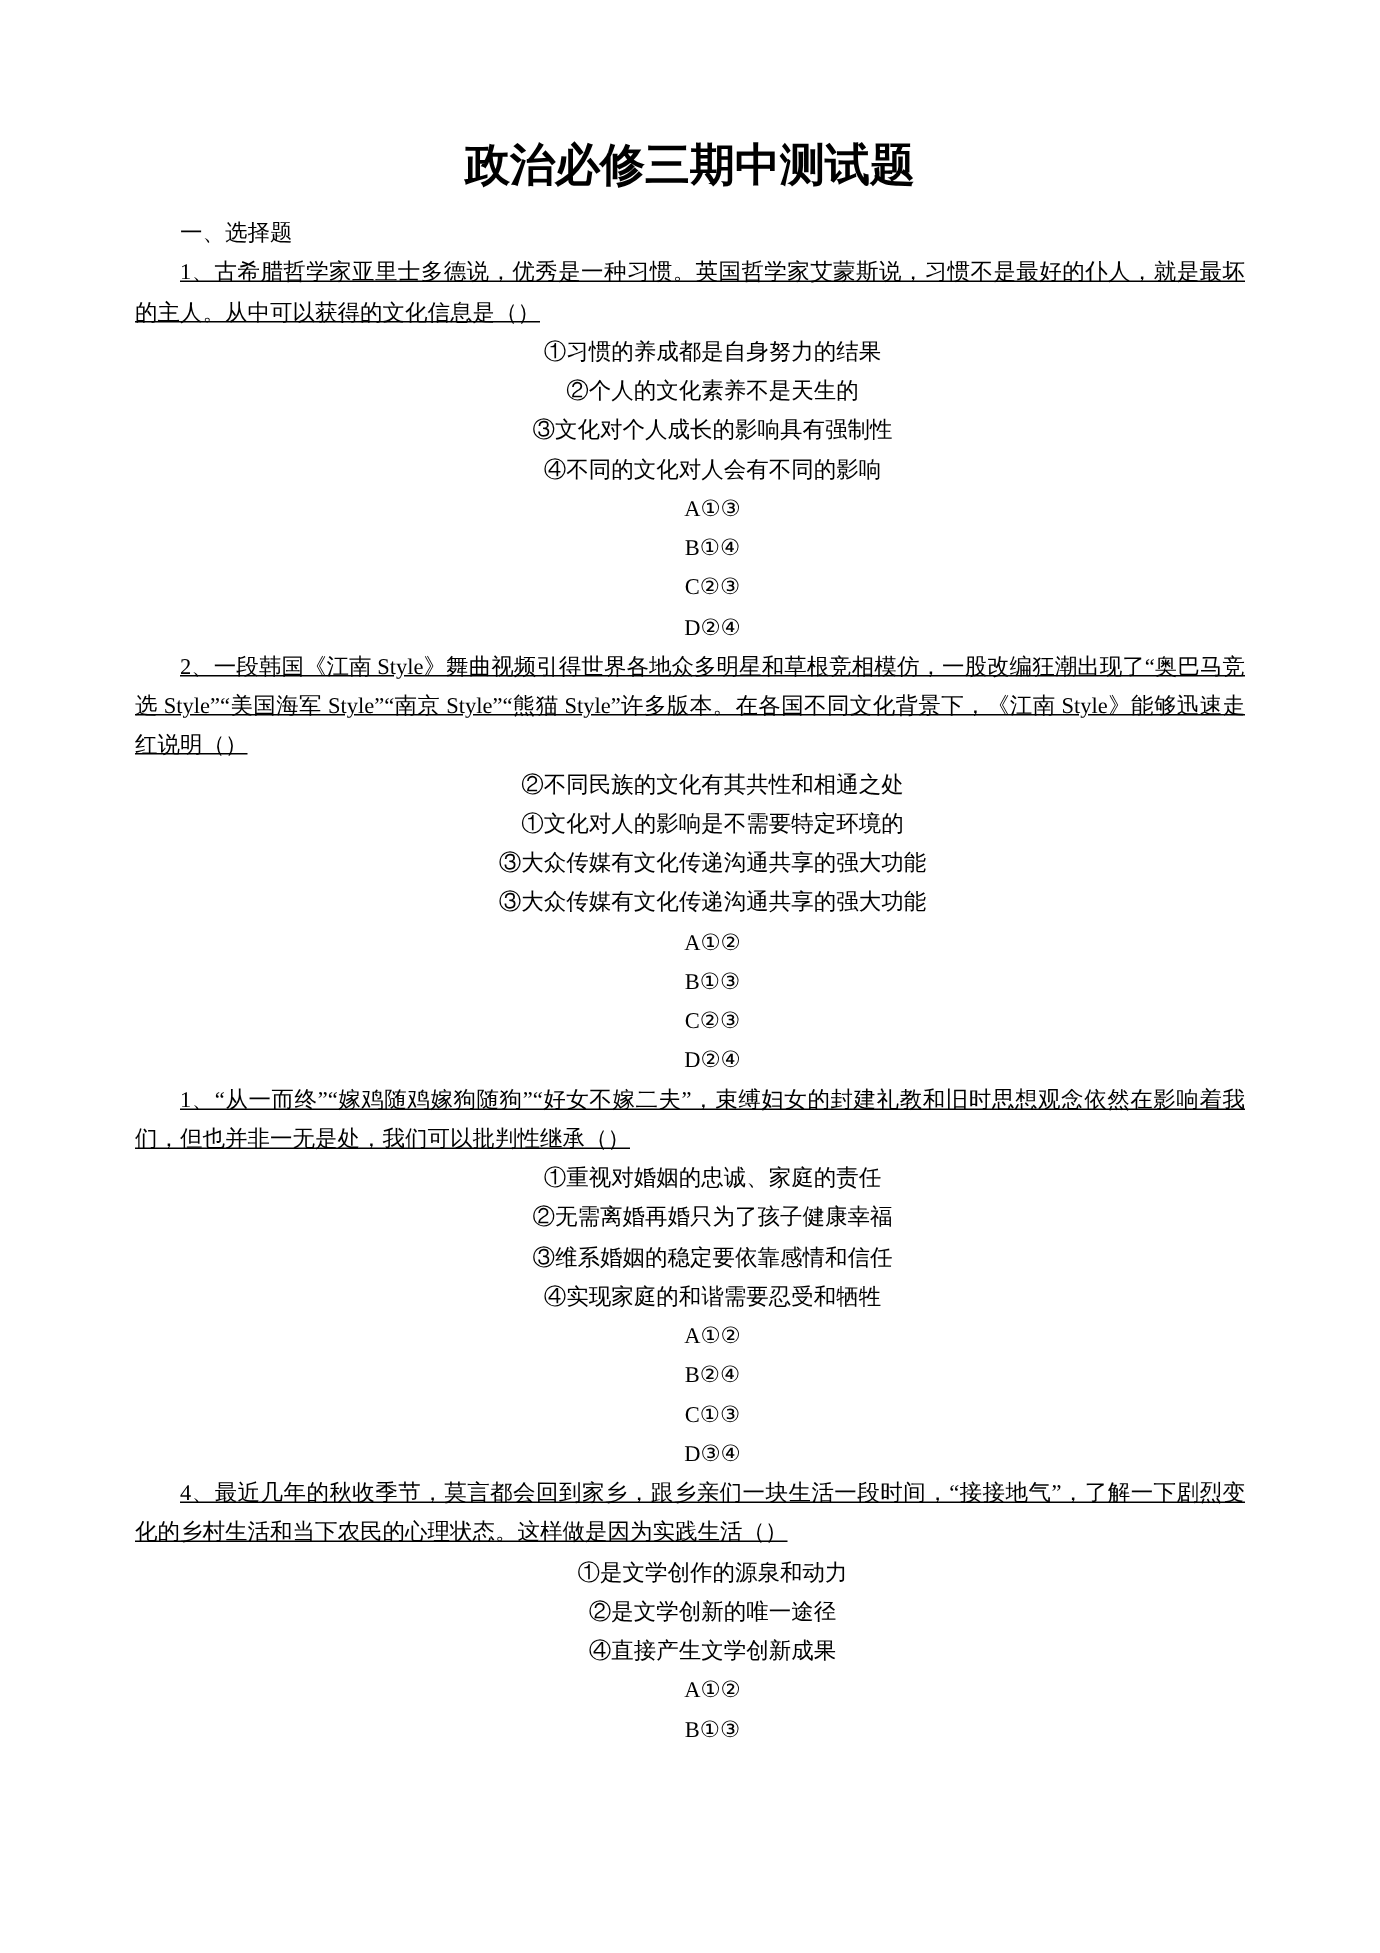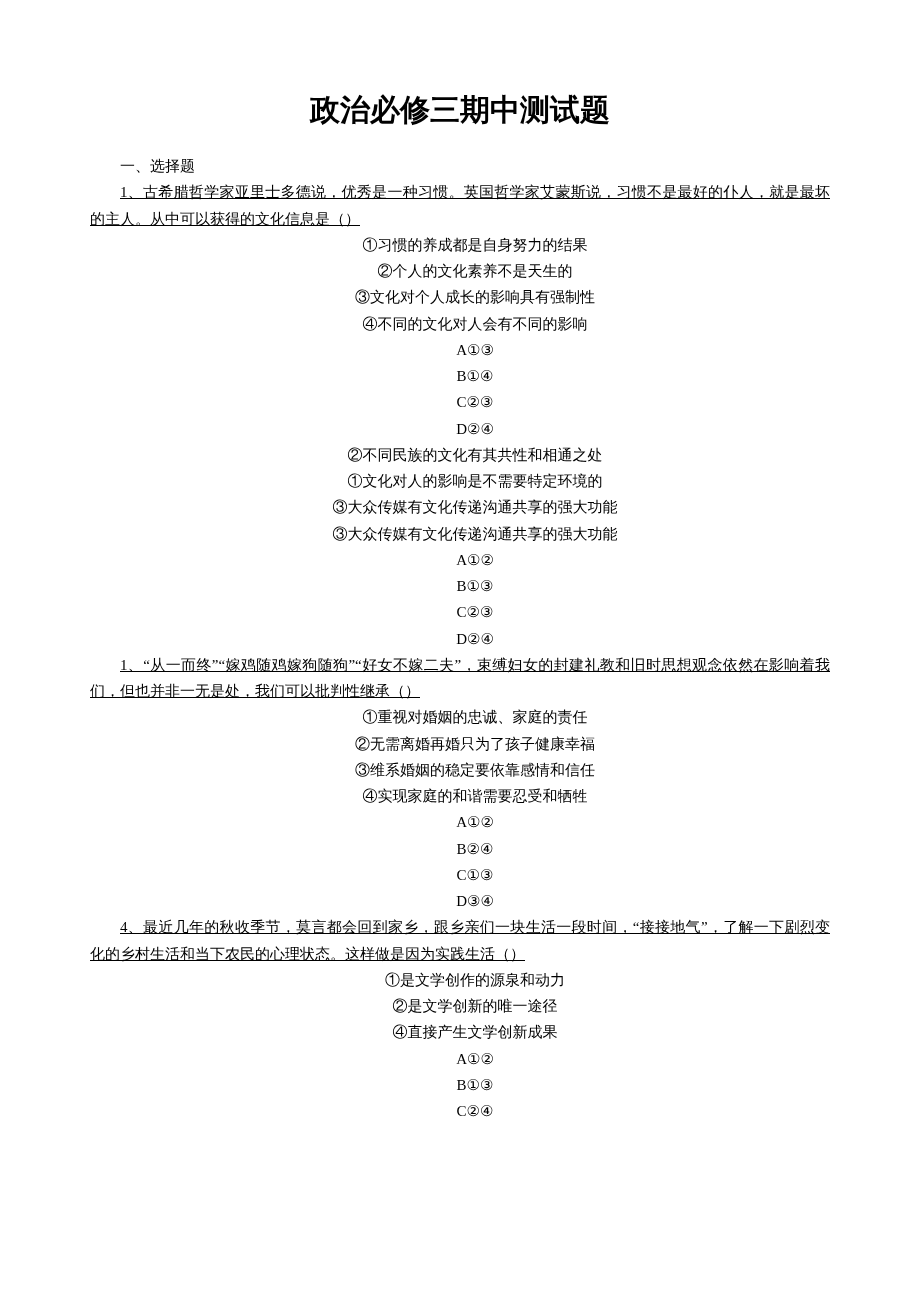--- a/index.html
+++ b/index.html
@@ -13,21 +13,21 @@
   }
   .page {
     padding: 90px 90px 40px 90px;
     box-sizing: border-box;
     color: #000;
   }
   .title {
     text-align: center;
     font-size: 30px;
     font-weight: bold;
-    margin-bottom: 22px;
+    margin-bottom: 12px;
     font-family: "SimSun", "宋体", serif;
   }
   .section-heading {
     font-size: 15px;
     line-height: 1.75;
     text-indent: 2em;
   }
   .q-stem {
     font-size: 15px;
     line-height: 1.75;
@@ -57,20 +57,21 @@
     <div class="opt-line">②个人的文化素养不是天生的</div>
     <div class="opt-line">③文化对个人成长的影响具有强制性</div>
     <div class="opt-line">④不同的文化对人会有不同的影响</div>
     <div class="opt-line">A①③</div>
     <div class="opt-line">B①④</div>
     <div class="opt-line">C②③</div>
     <div class="opt-line">D②④</div>
   </div>
 
   <div>
+    <div class="q-stem">2、一段韩国《江南 Style》舞曲视频引得世界各地众多明星和草根竞相模仿，一股改编狂潮出现了“奥巴马竞选 Style”“美国海军 Style”“南京 Style”“熊猫 Style”许多版本。在各国不同文化背景下，《江南 Style》能够迅速走红说明（）</div>
     <div class="opt-line">②不同民族的文化有其共性和相通之处</div>
     <div class="opt-line">①文化对人的影响是不需要特定环境的</div>
     <div class="opt-line">③大众传媒有文化传递沟通共享的强大功能</div>
     <div class="opt-line">③大众传媒有文化传递沟通共享的强大功能</div>
     <div class="opt-line">A①②</div>
     <div class="opt-line">B①③</div>
     <div class="opt-line">C②③</div>
     <div class="opt-line">D②④</div>
   </div>
 
@@ -86,16 +87,15 @@
     <div class="opt-line">D③④</div>
   </div>
 
   <div>
     <div class="q-stem">4、最近几年的秋收季节，莫言都会回到家乡，跟乡亲们一块生活一段时间，“接接地气”，了解一下剧烈变化的乡村生活和当下农民的心理状态。这样做是因为实践生活（）</div>
     <div class="opt-line">①是文学创作的源泉和动力</div>
     <div class="opt-line">②是文学创新的唯一途径</div>
     <div class="opt-line">④直接产生文学创新成果</div>
     <div class="opt-line">A①②</div>
     <div class="opt-line">B①③</div>
-    <div class="opt-line">C②④</div>
   </div>
 
 </div>
 
 </body></html>

